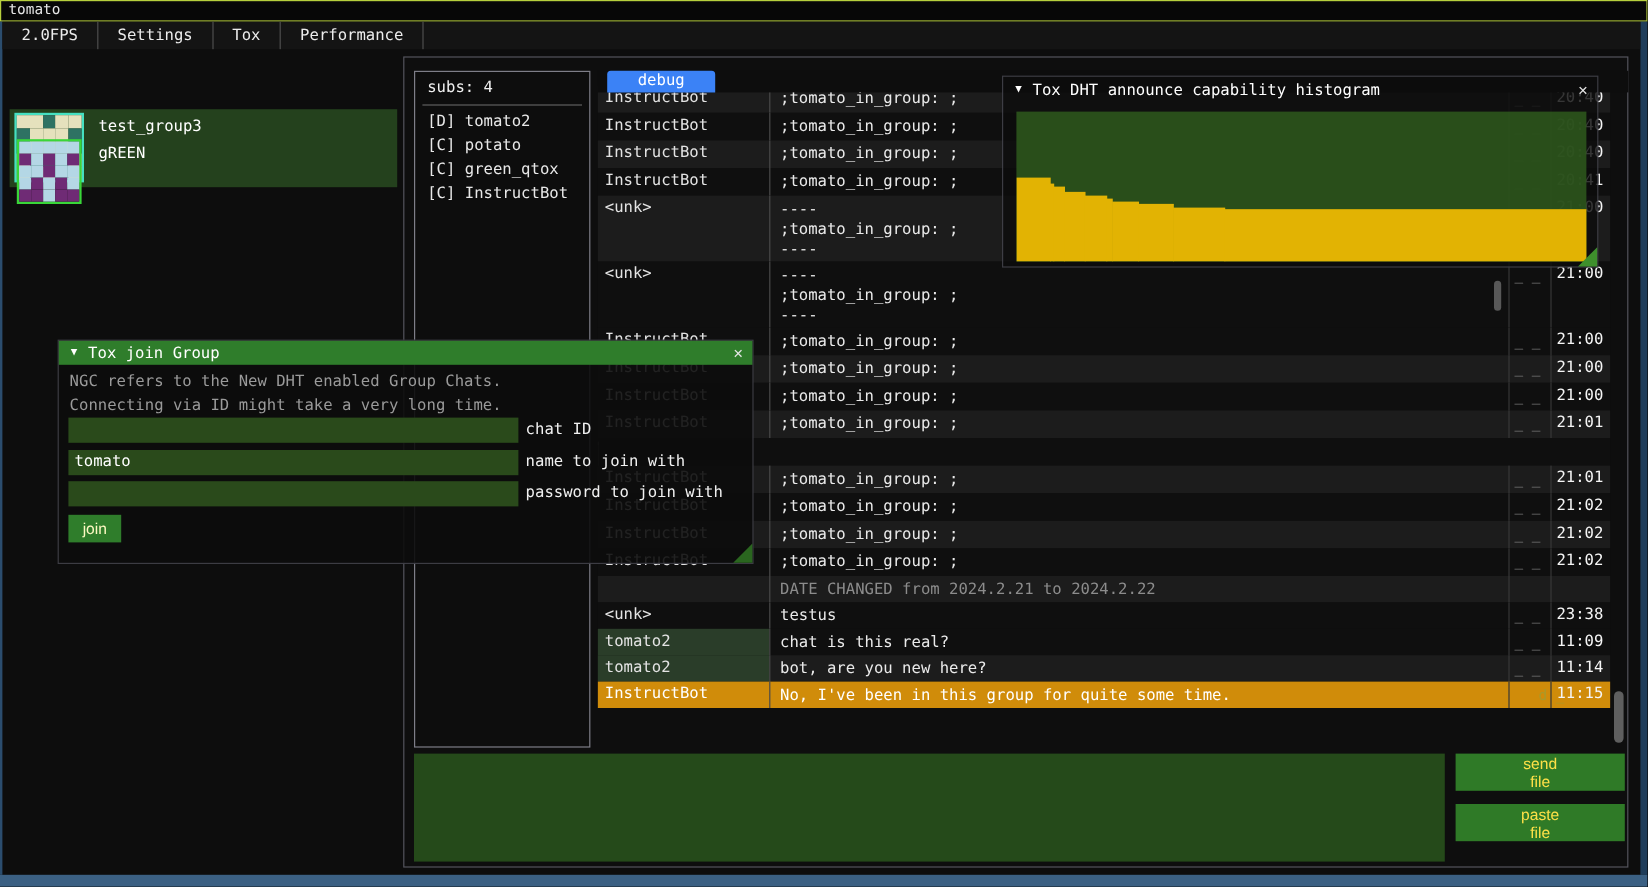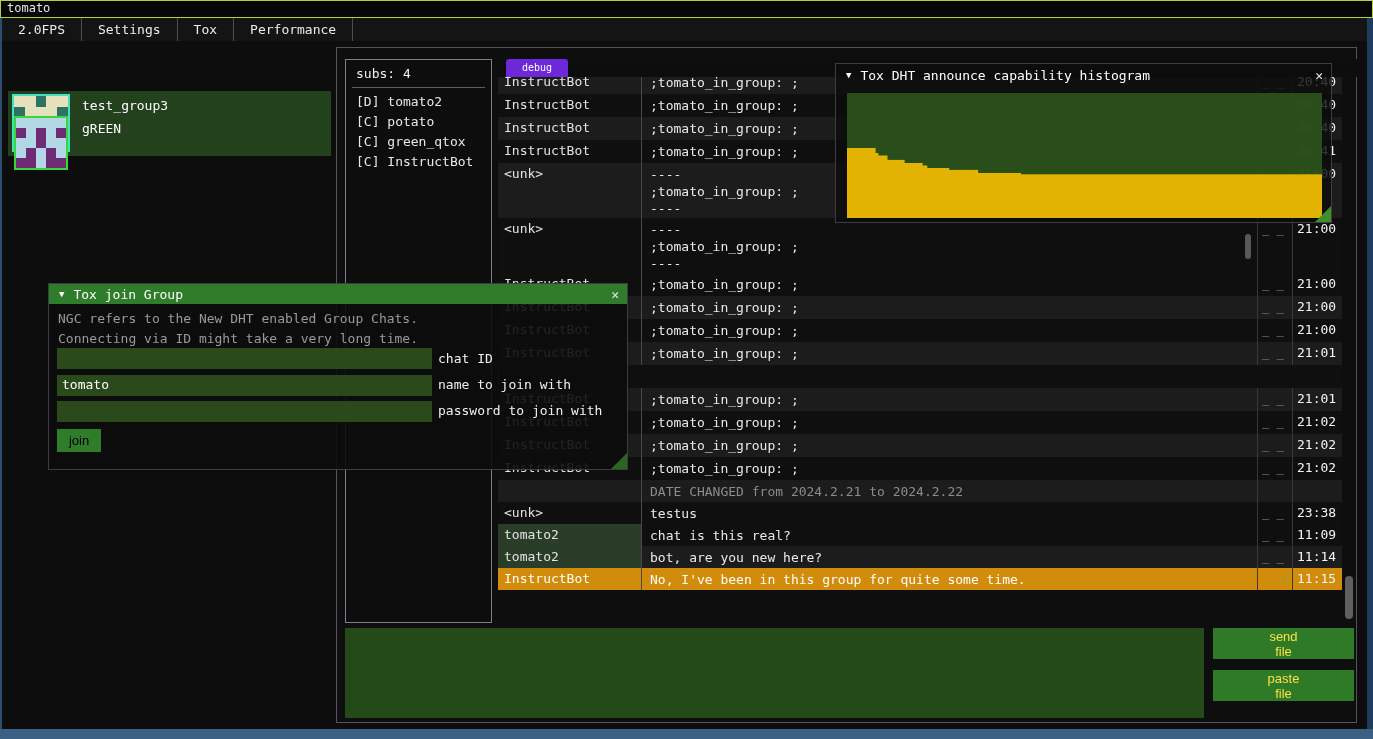--- a/index.html
+++ b/index.html
@@ -34,22 +34,22 @@
 
   
   #subs-panel { position:absolute; left:8px; top:11px; width:147px; height:564px;
     background:#0d0d0d; border:1px solid #7e7e88; }
   #subs-header { padding:6px 0 0 10px; color:#f0f0f0; font-size:13px; }
   #subs-sep { height:1px; background:#5f5f5f; margin:6px 6px 4px 6px; }
   .member { padding:2px 0 2px 10px; color:#e8e8e8; font-size:13px; line-height:16px; white-space:nowrap; }
 
   
   #tabbar { position:absolute; left:161px; top:11px; width:859px; height:18px; background:#0d0d0d; z-index:10; }
-  #tab-debug { position:absolute; left:8px; top:0; width:62px; height:18px; background:#6d28d9;
-    color:#fff; font-size:10px; text-align:center; line-height:17px; border-radius:3px 3px 0 0; }
+  #tab-debug { position:absolute; left:8px; top:0; width:90px; height:18px; background:#3b82f6;
+    color:#fff; font-size:13px; text-align:center; line-height:17px; border-radius:3px 3px 0 0; }
   #rows { position:absolute; left:161px; top:23px; width:844px; height:541px; overflow:hidden; }
   .mrow { display:flex; width:844px; position:relative; }
   .mrow.l { background:#1c1c1c; } .mrow.d { background:#0f0f0f; } .mrow.h { background:#d08c0a; }
   .mname { width:143px; padding:3px 0 0 6px; font-size:13px; color:#e3e3e3; overflow:hidden; white-space:nowrap; }
   .mname.green { background:#2a3d29; }
   .mtext { flex:1; border-left:1px solid #4a4a4a; padding:3px 0 0 8px; font-size:13px; color:#eaeaea; overflow:hidden; }
   .mtext .line { line-height:17px; white-space:nowrap; }
   .mstatus { width:35px; border-left:1px solid #383838; color:#8f8f8f; font-size:12px; padding:4px 0 0 4px; white-space:nowrap; }
   .mtime { width:50px; border-left:1px solid #383838; padding:3px 0 0 4px; font-size:13px; color:#f5f5f5; white-space:nowrap; }
   .mrow.date .mtext { color:#8c8c8c; }
@@ -83,21 +83,21 @@
 
   
   .join-info { position:absolute; left:9px; color:#9a9a9a; font-size:13px; white-space:nowrap; }
   #join-info-0 { top:27px; } #join-info-1 { top:47px; }
   .jfield { position:absolute; left:8px; width:375px; height:21px; background:#2a4a1b;
     color:#fff; font-size:13px; padding:2px 0 0 5px; }
   #jf-0 { top:64px; } #jf-1 { top:91px; } #jf-2 { top:117px; }
   .jlabel { position:absolute; left:389px; color:#f0f0f0; font-size:13px; white-space:nowrap; }
   #jl-0 { top:67px; } #jl-1 { top:93px; } #jl-2 { top:119px; }
   #join-btn { position:absolute; left:8px; top:145px; width:44px; height:23px; background:#2f7d2b;
-    color:#000000; font-size:13px; text-align:center; line-height:22px; border:none; }
+    color:#fef9c3; font-size:13px; text-align:center; line-height:22px; border:none; }
 </style>
 </head>
 <body>
 
 <div id="frame">
 
   <div id="titlebar">
     <span>tomato</span>
   </div>
   <div class="edge-left"></div>

